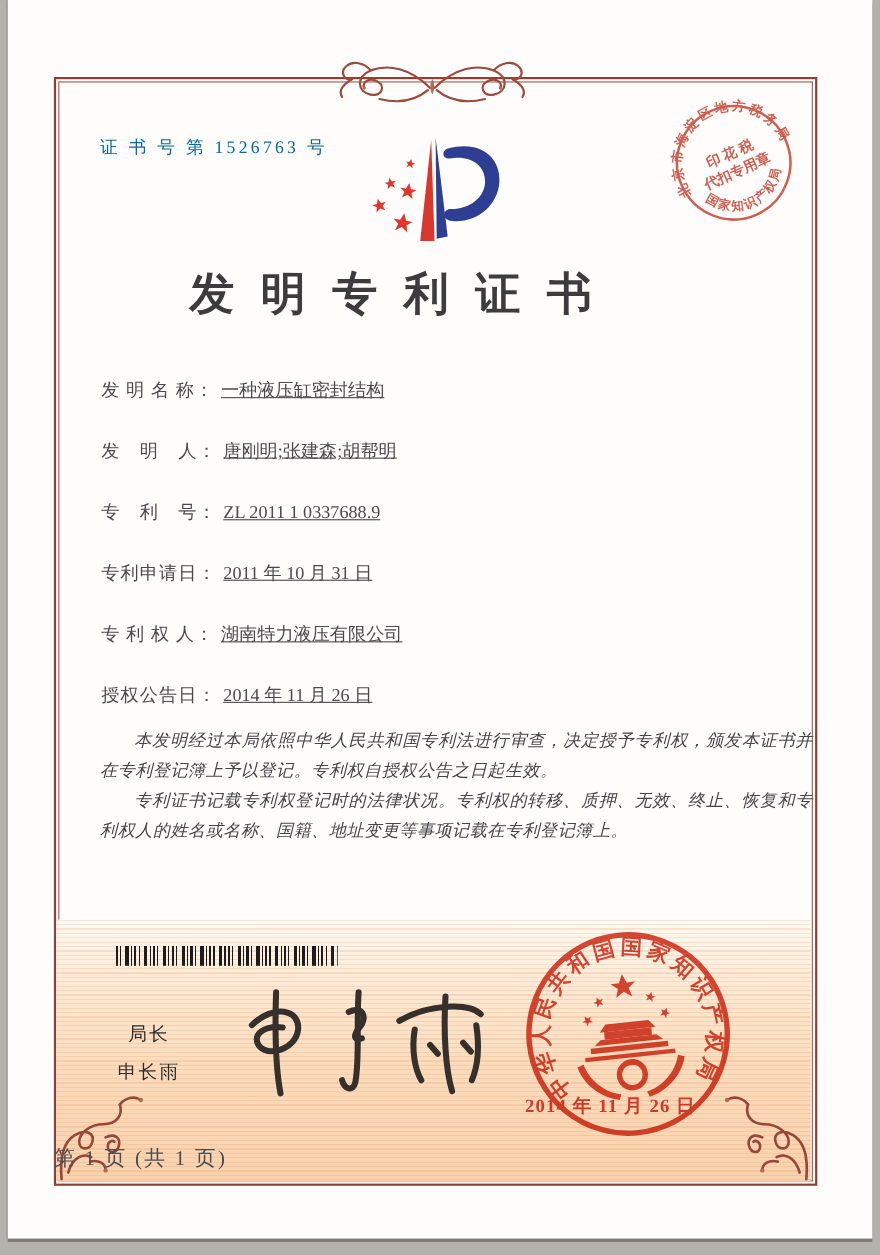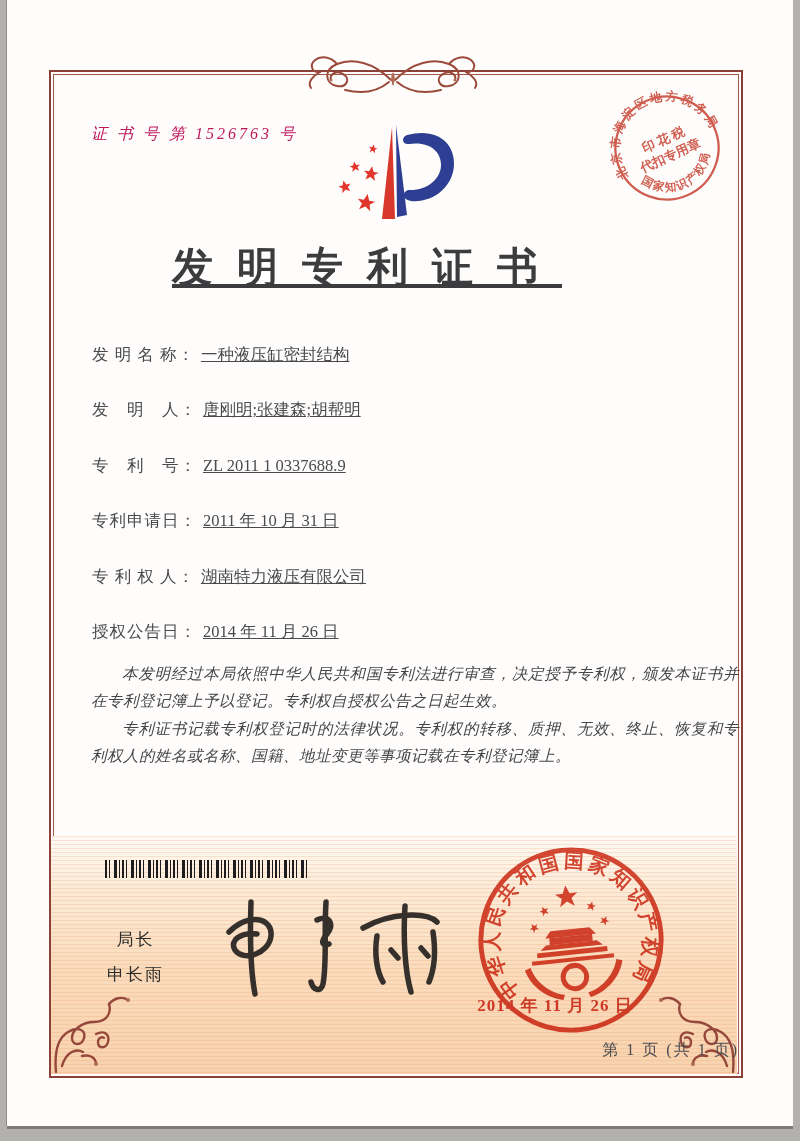--- a/index.html
+++ b/index.html
@@ -16,28 +16,28 @@
   .frame-outer{
     position:absolute;left:42px;top:70px;width:690px;height:1004px;
     border:2px solid #8c4138;
   }
   .frame-inner{
     position:absolute;inset:2px;border:1px solid #a2584a;
   }
   
   .cert-no{
     position:absolute;left:84px;top:124px;
-    font-size:16px;color:#be185d;letter-spacing:3px;font-style:italic;
+    font-size:16px;color:#0369a1;letter-spacing:3px;
   }
   .logo{position:absolute;left:322px;top:110px;width:140px;height:120px;}
   .tax-stamp{position:absolute;left:598px;top:86px;width:124px;height:124px;opacity:.88;}
   .doc-title{
     position:absolute;left:42px;top:240px;width:612px;
     text-align:center;font-size:41px;font-weight:700;color:#3c3c3e;
-    letter-spacing:24px;text-indent:24px;text-decoration:underline;
+    letter-spacing:24px;text-indent:24px;
   }
   
   .fields{position:absolute;left:85px;top:344px;width:620px;}
   .field-row{height:55.4px;font-size:16.5px;color:#4a4a4e;}
   .field-label{letter-spacing:1px;text-align:right;}
   .field-value{margin-left:6px;text-decoration:underline;}
   
   .body-text{position:absolute;left:84px;top:660px;width:648px;}
   .body-text p{
     margin:0;font-size:15.5px;line-height:27.4px;color:#454549;
@@ -59,22 +59,22 @@
   .director{position:absolute;left:100px;top:928px;font-size:17px;color:#2e2c2a;text-align:center;}
   .director div{margin-bottom:12px;letter-spacing:2px;}
   .signature{position:absolute;left:198px;top:892px;width:236px;height:108px;}
   .office-seal{position:absolute;left:466px;top:842px;width:196px;height:196px;
     mix-blend-mode:multiply;transform:rotate(-6deg);}
   .seal-date{
     position:absolute;left:458px;top:994px;width:180px;text-align:center;
     font-size:17px;font-weight:600;color:#cd3a27;letter-spacing:1px;
   }
   .page-footer{
-    position:absolute;left:42px;top:1040px;width:690px;text-align:right;
-    font-size:16px;color:#4c4c50;letter-spacing:2px;
+    position:absolute;left:42px;top:1040px;width:690px;text-align:left;
+    font-size:19px;color:#4c4c50;letter-spacing:2px;
   }
   
   .top-flourish{position:absolute;left:266px;top:52px;width:240px;height:46px;}
   .corner-fl{position:absolute;width:82px;height:82px;}
   .corner-left{left:45px;top:994px;}
   .corner-right{left:648px;top:994px;transform:scaleX(-1);}
 </style>
 </head>
 <body>
 

